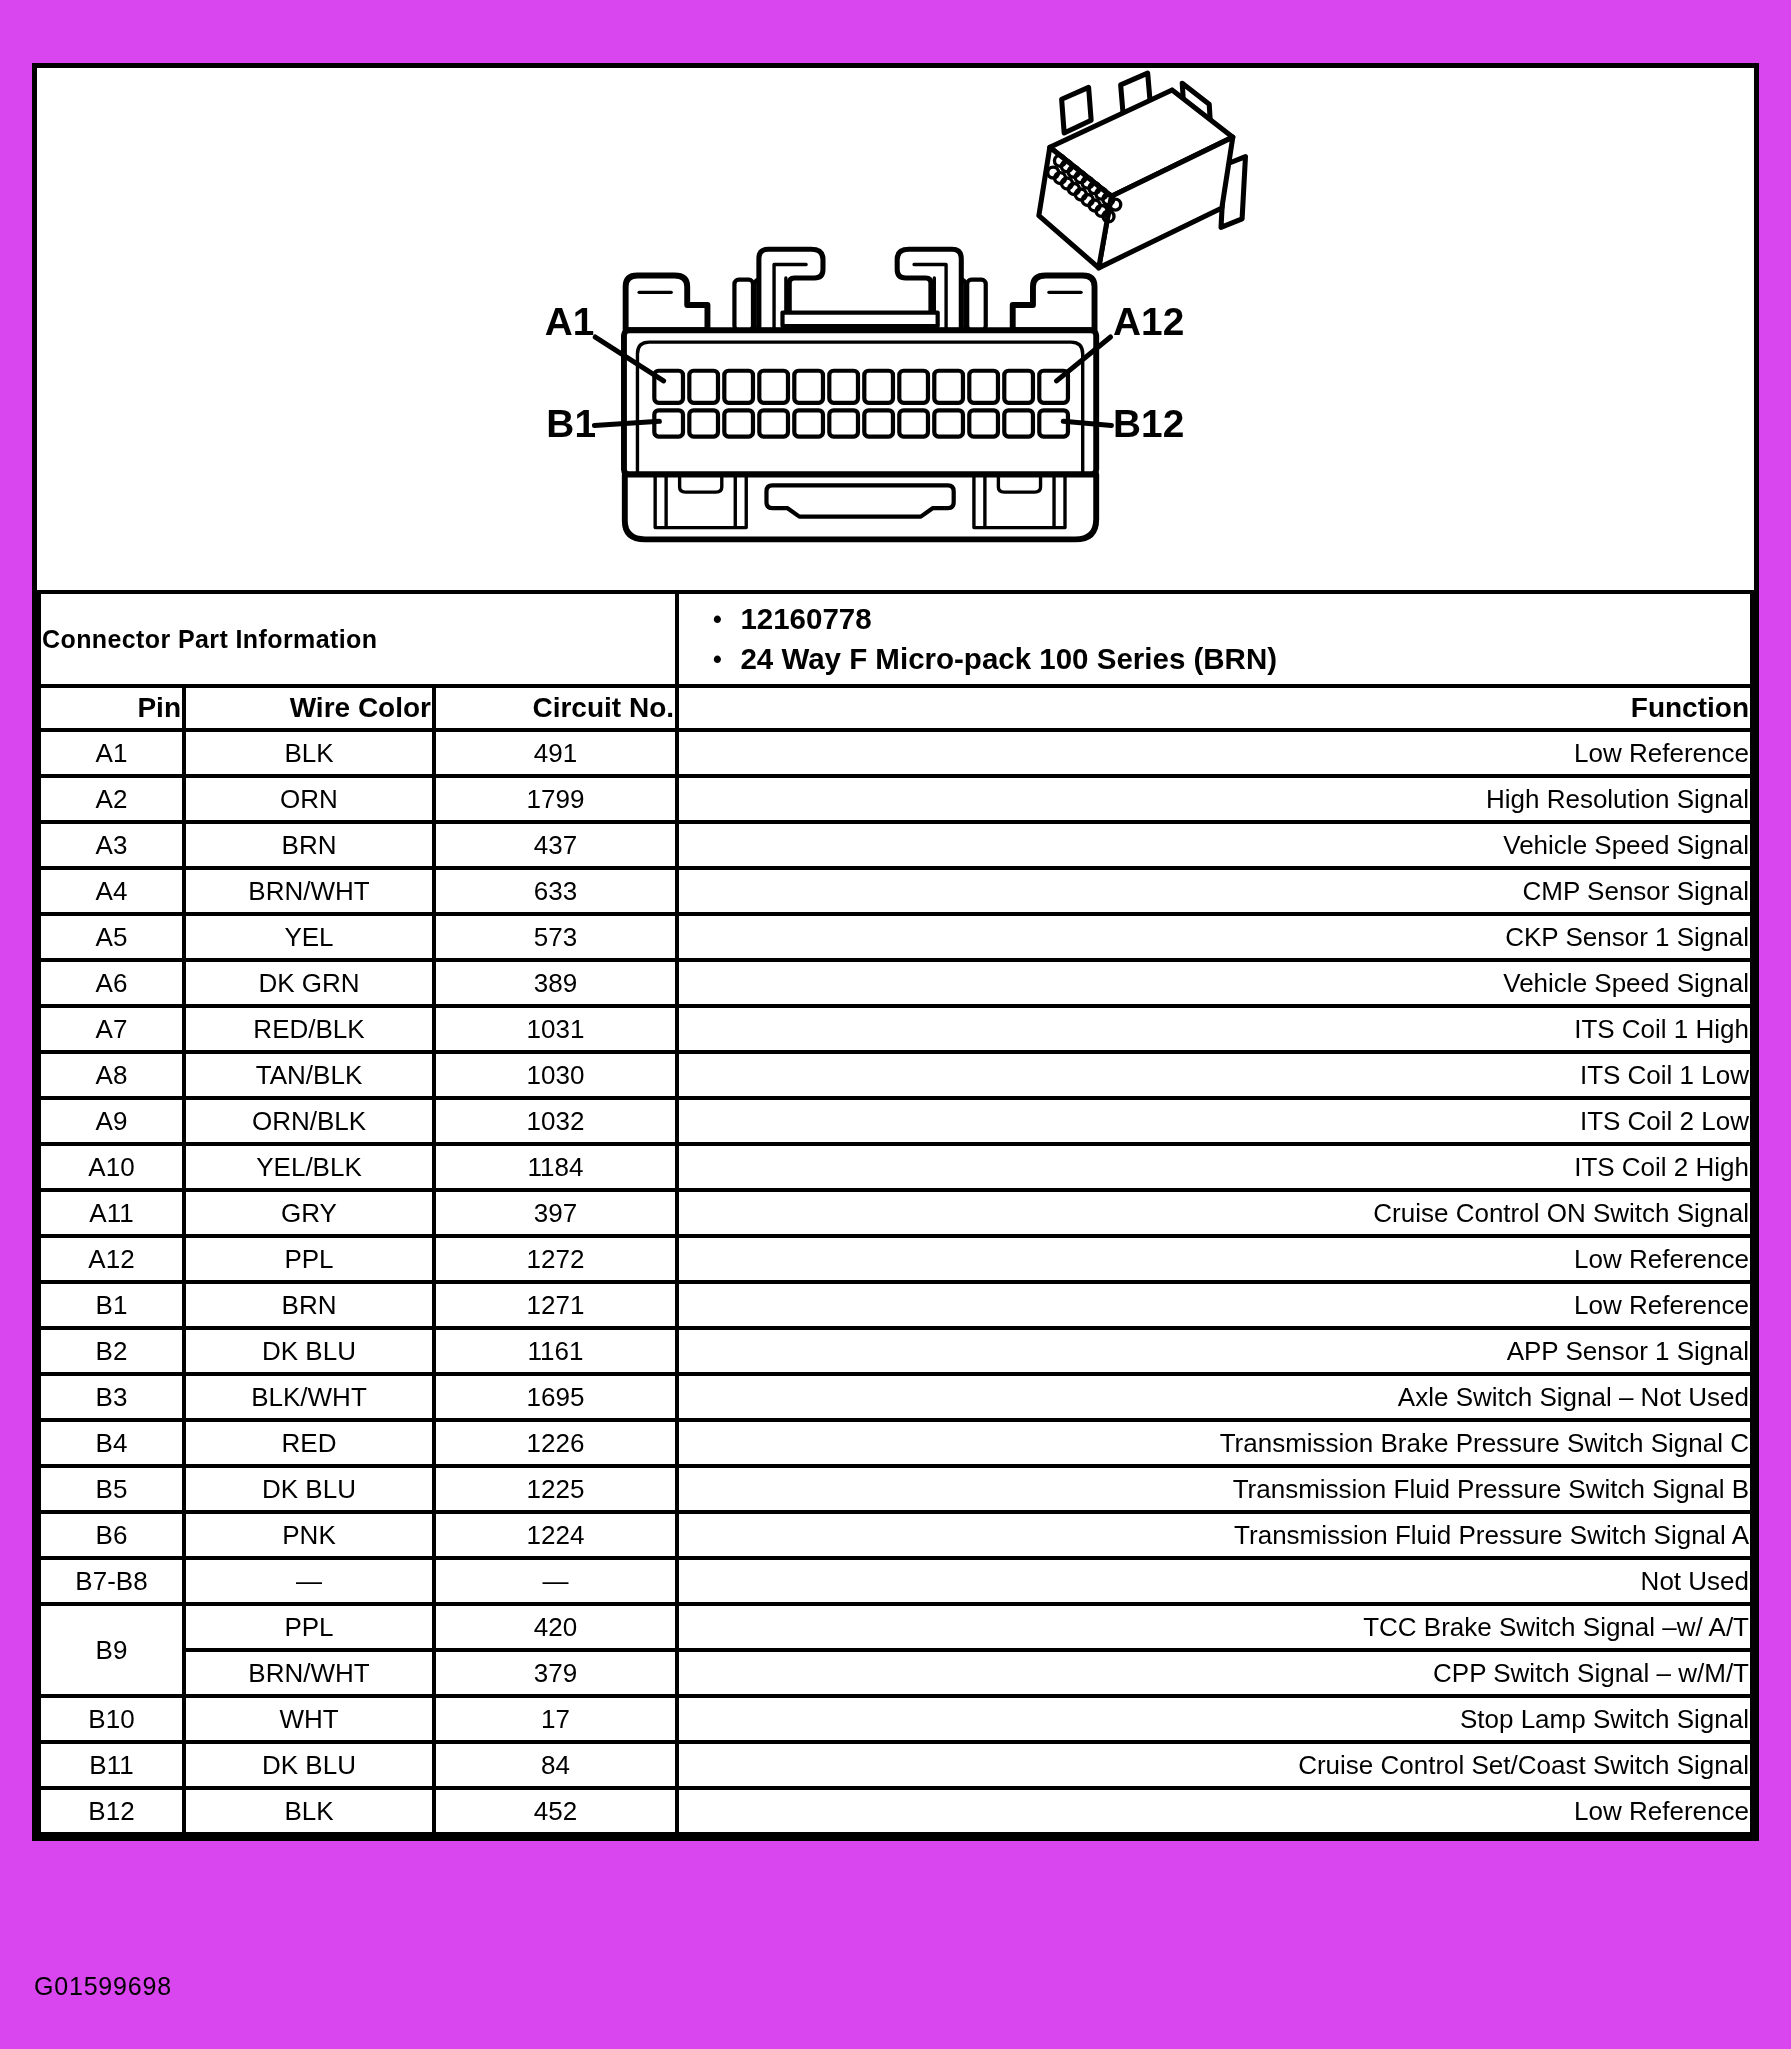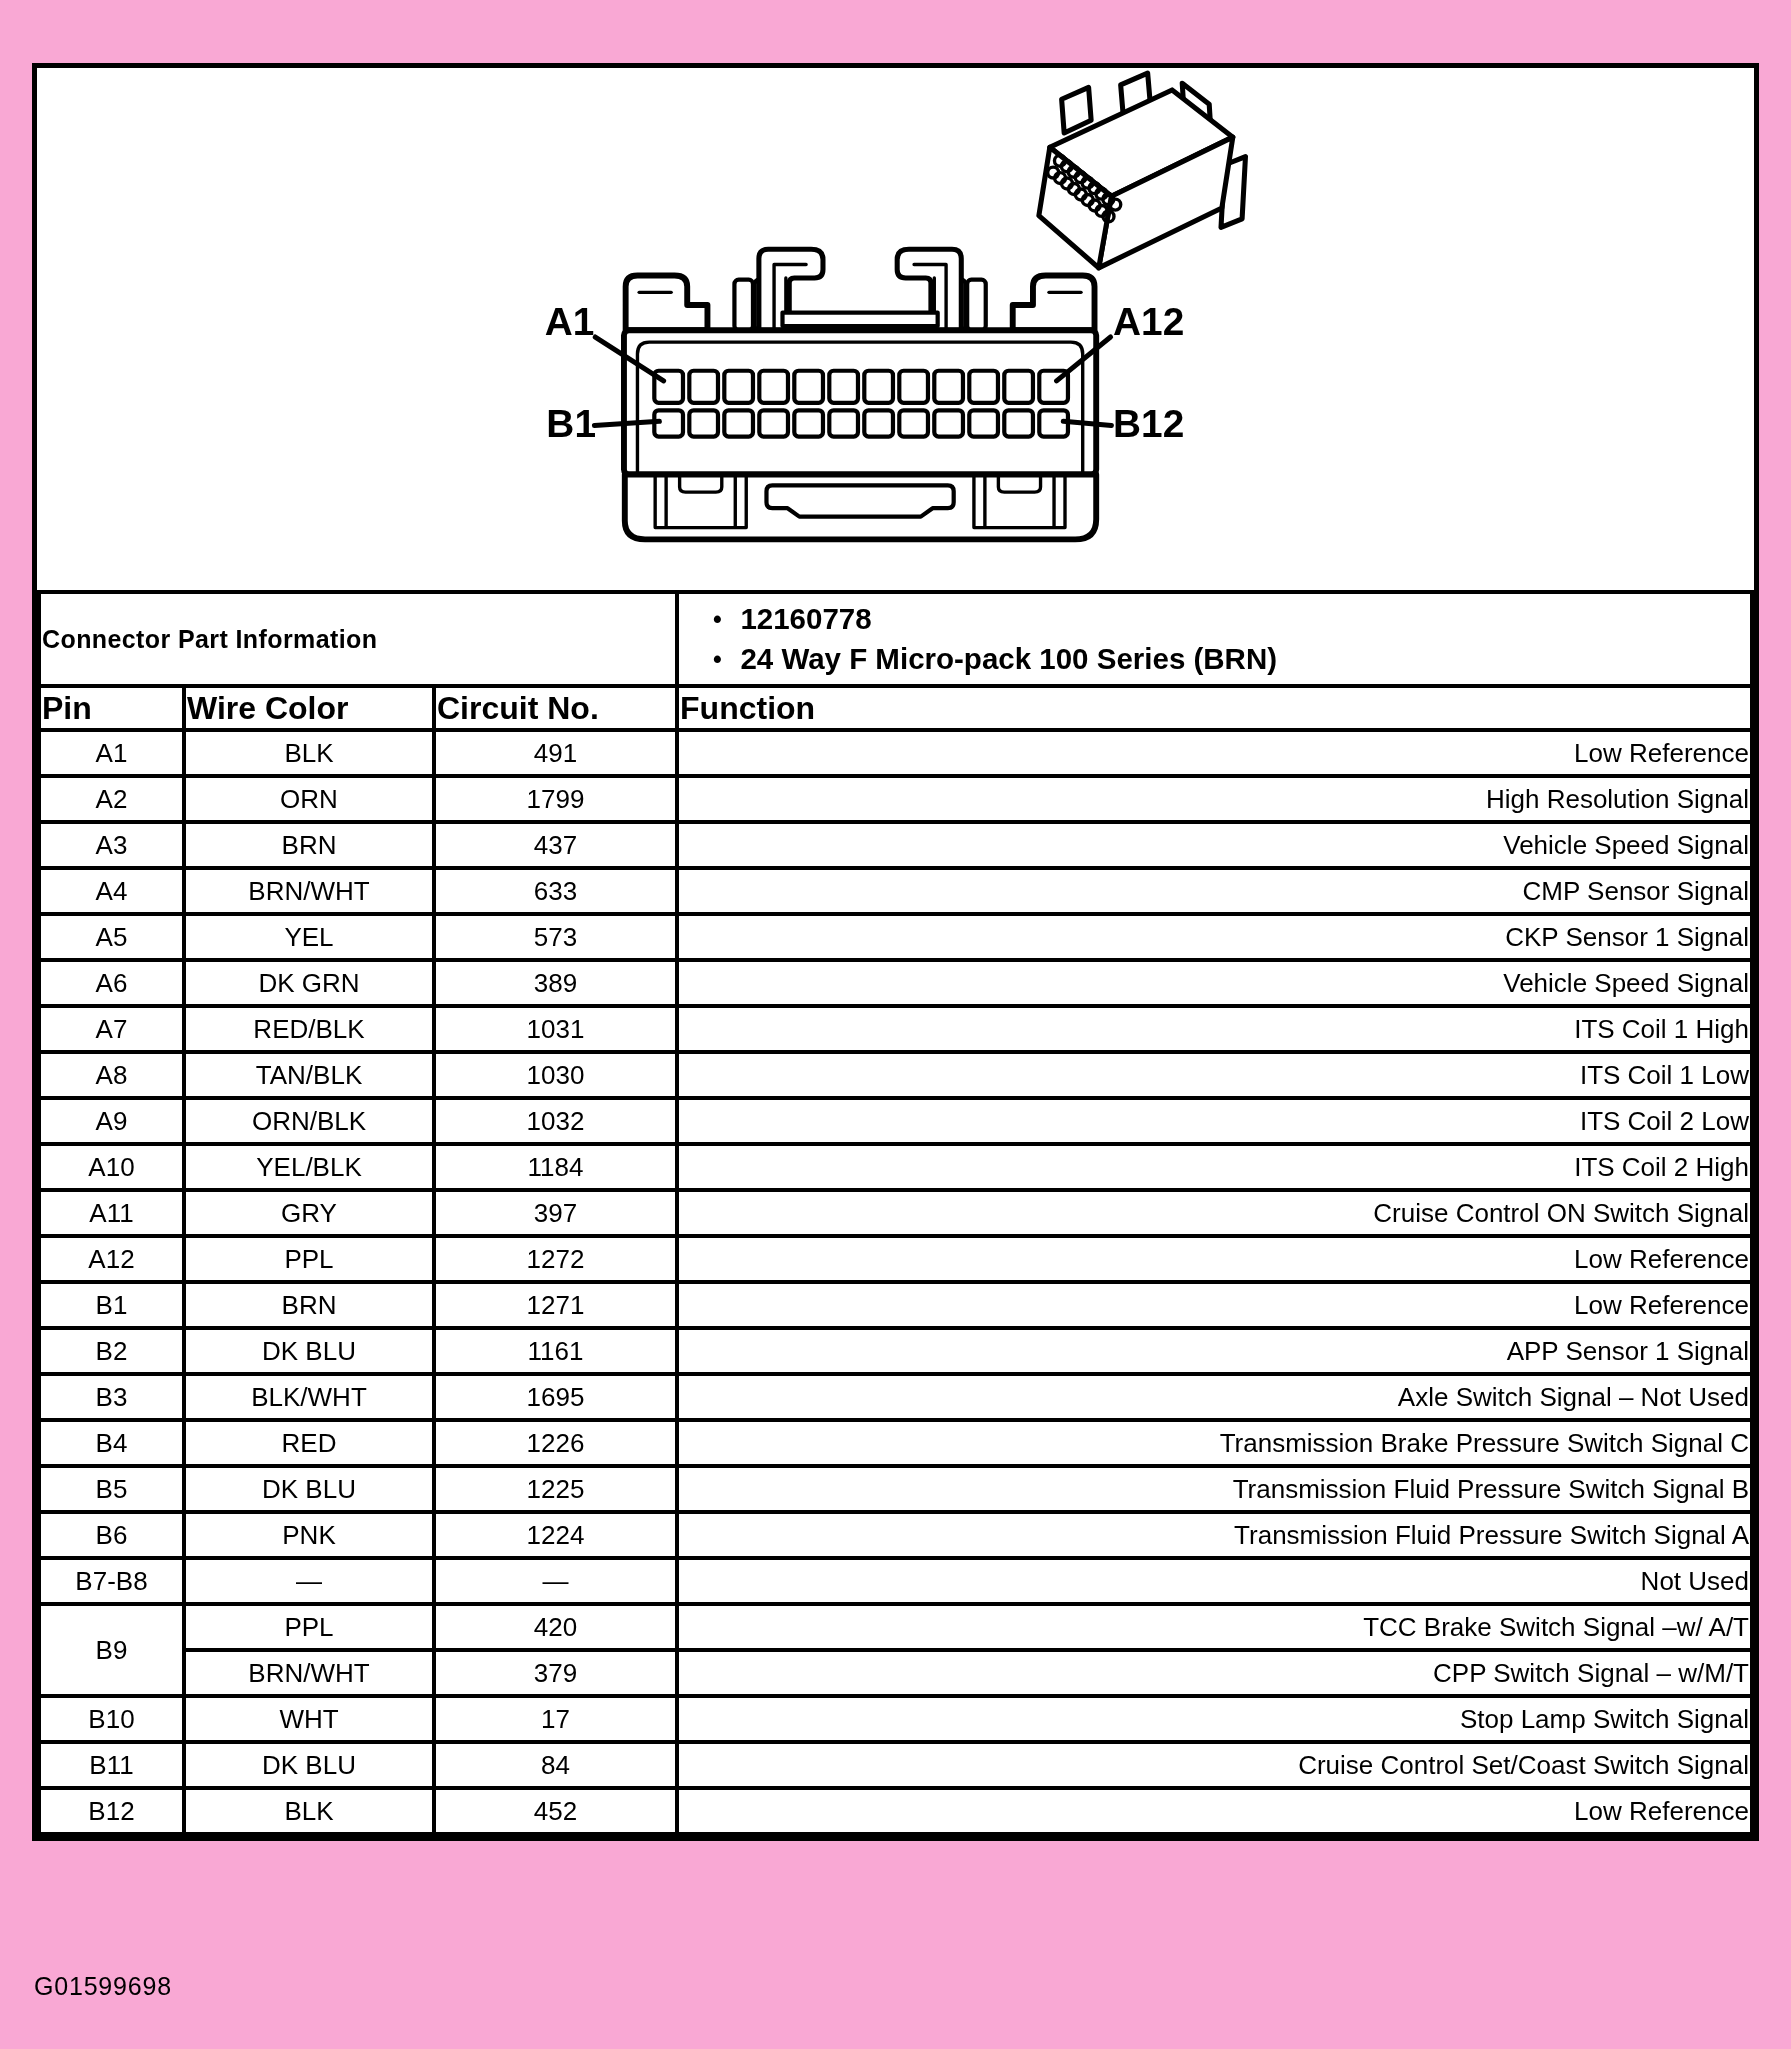--- a/index.html
+++ b/index.html
@@ -1,37 +1,37 @@
 <!DOCTYPE html>
 <html style="font-size:13.5px"><head>
 <meta charset="utf-8">
 <title>Connector Pinout</title>
 <style>
   html,body{margin:0;padding:0;background:#fff;}
   .sheet{
-    position:relative;width:1791px;height:2049px;background:#f9a8d4;
+    position:relative;width:1791px;height:2049px;background:#d946ef;
     font-family:"Liberation Sans",sans-serif;color:#000;overflow:hidden;
   }
   .frame{
     position:absolute;left:32px;top:63px;width:1727px;
     border:5px solid #000;box-sizing:border-box;background:#fff;
   }
   .diagram-area{position:relative;height:522px;}
   .diagram-area svg{position:absolute;left:0;top:0;width:100%;height:100%;}
   table.pinout{width:100%;border-collapse:collapse;table-layout:fixed;}
   table.pinout td,table.pinout th{
     border:4.2px solid #000;vertical-align:middle;box-sizing:border-box;
     overflow:hidden;white-space:nowrap;
   }
   .r-partinfo td{height:88px;}
   .partinfo-label{font-size:25px;font-weight:700;text-align:left;letter-spacing:0.4px;}
   .partinfo-values{padding:5px 0 5px 34px;}
   .bullet-line{display:flex;align-items:center;gap:18.6px;font-size:29.5px;font-weight:700;line-height:40px;}
   .bullet{font-size:25px;line-height:40px;}
-  .r-header th{height:44px;font-size:32px;font-weight:700;text-align:left;}
+  .r-header th{height:44px;font-size:28px;font-weight:700;text-align:right;}
   .r-data td{height:46px;font-size:26px;font-weight:400;}
   .pin-cell,.wire-color-cell,.circuit-no-cell{text-align:center;}
   .function-cell{text-align:right;padding-left:18.6px;}
   .figure-id{position:absolute;left:34px;top:1972px;font-size:25px;letter-spacing:0.8px;text-align:right;}
   
   .art{stroke:#000;fill:#fff;stroke-linejoin:round;stroke-linecap:round;}
   .thin{stroke:#000;fill:none;stroke-linejoin:round;stroke-linecap:round;}
 </style>
 </head>
 <body>

